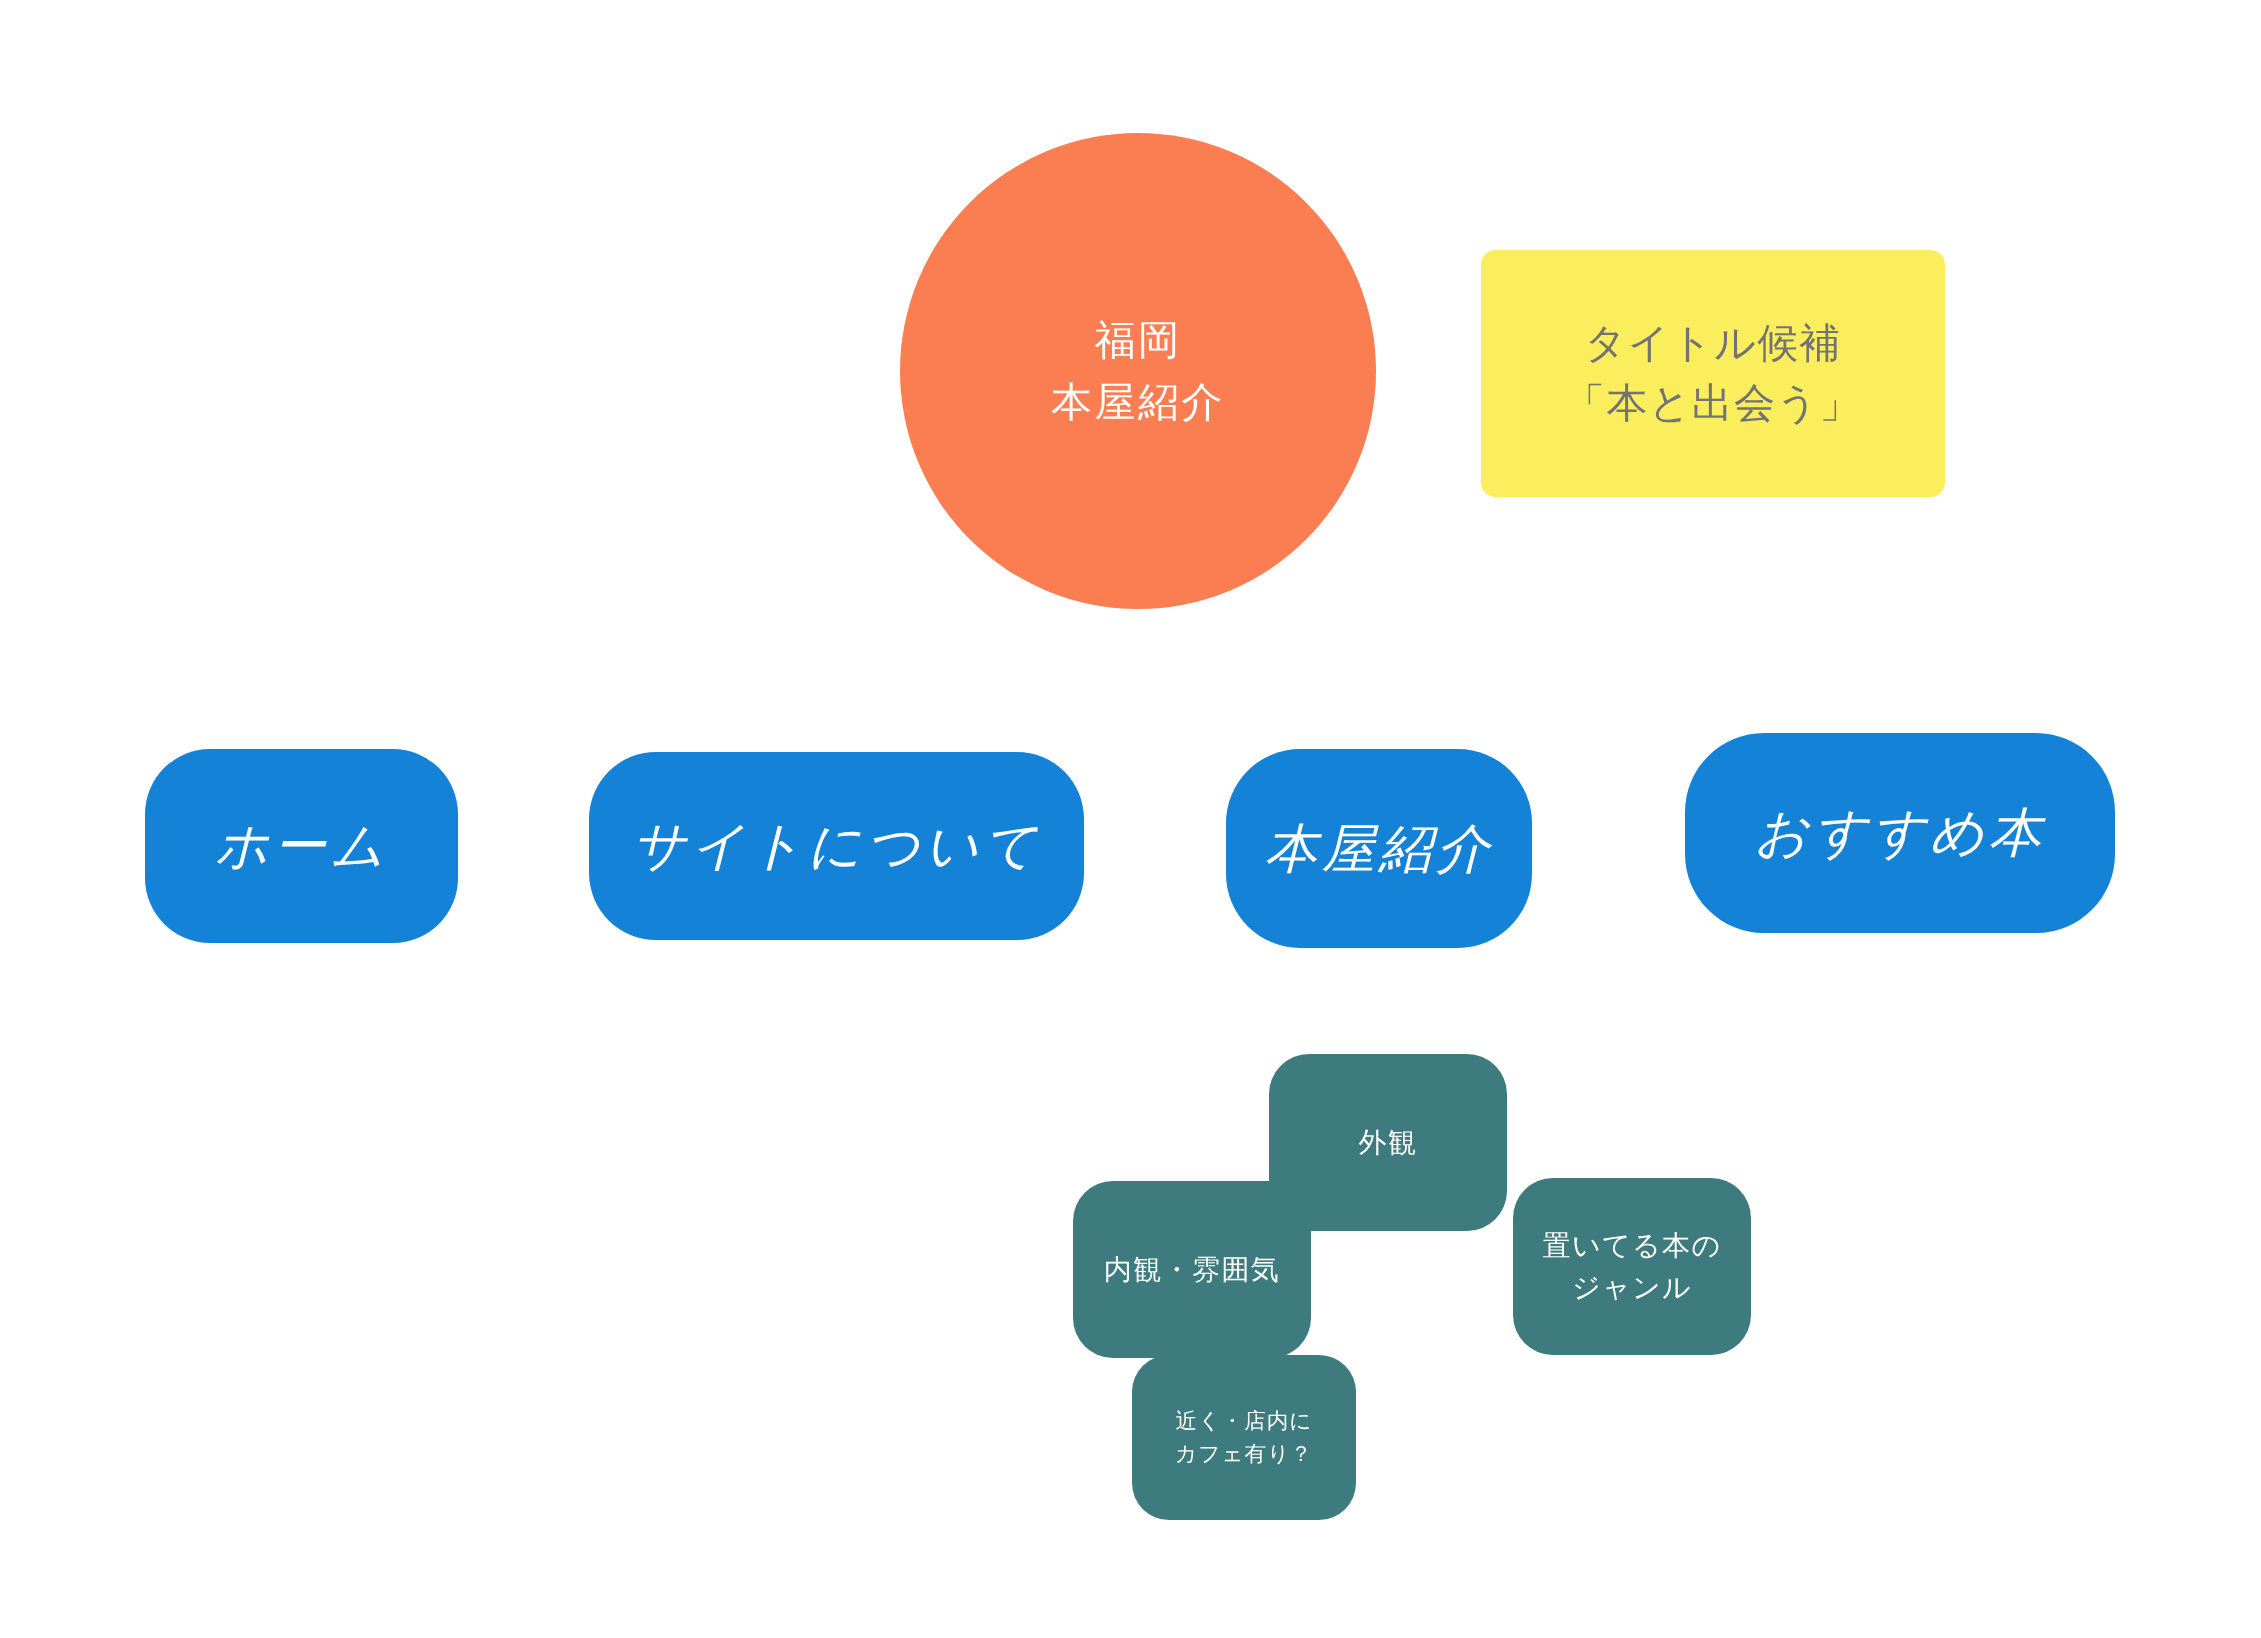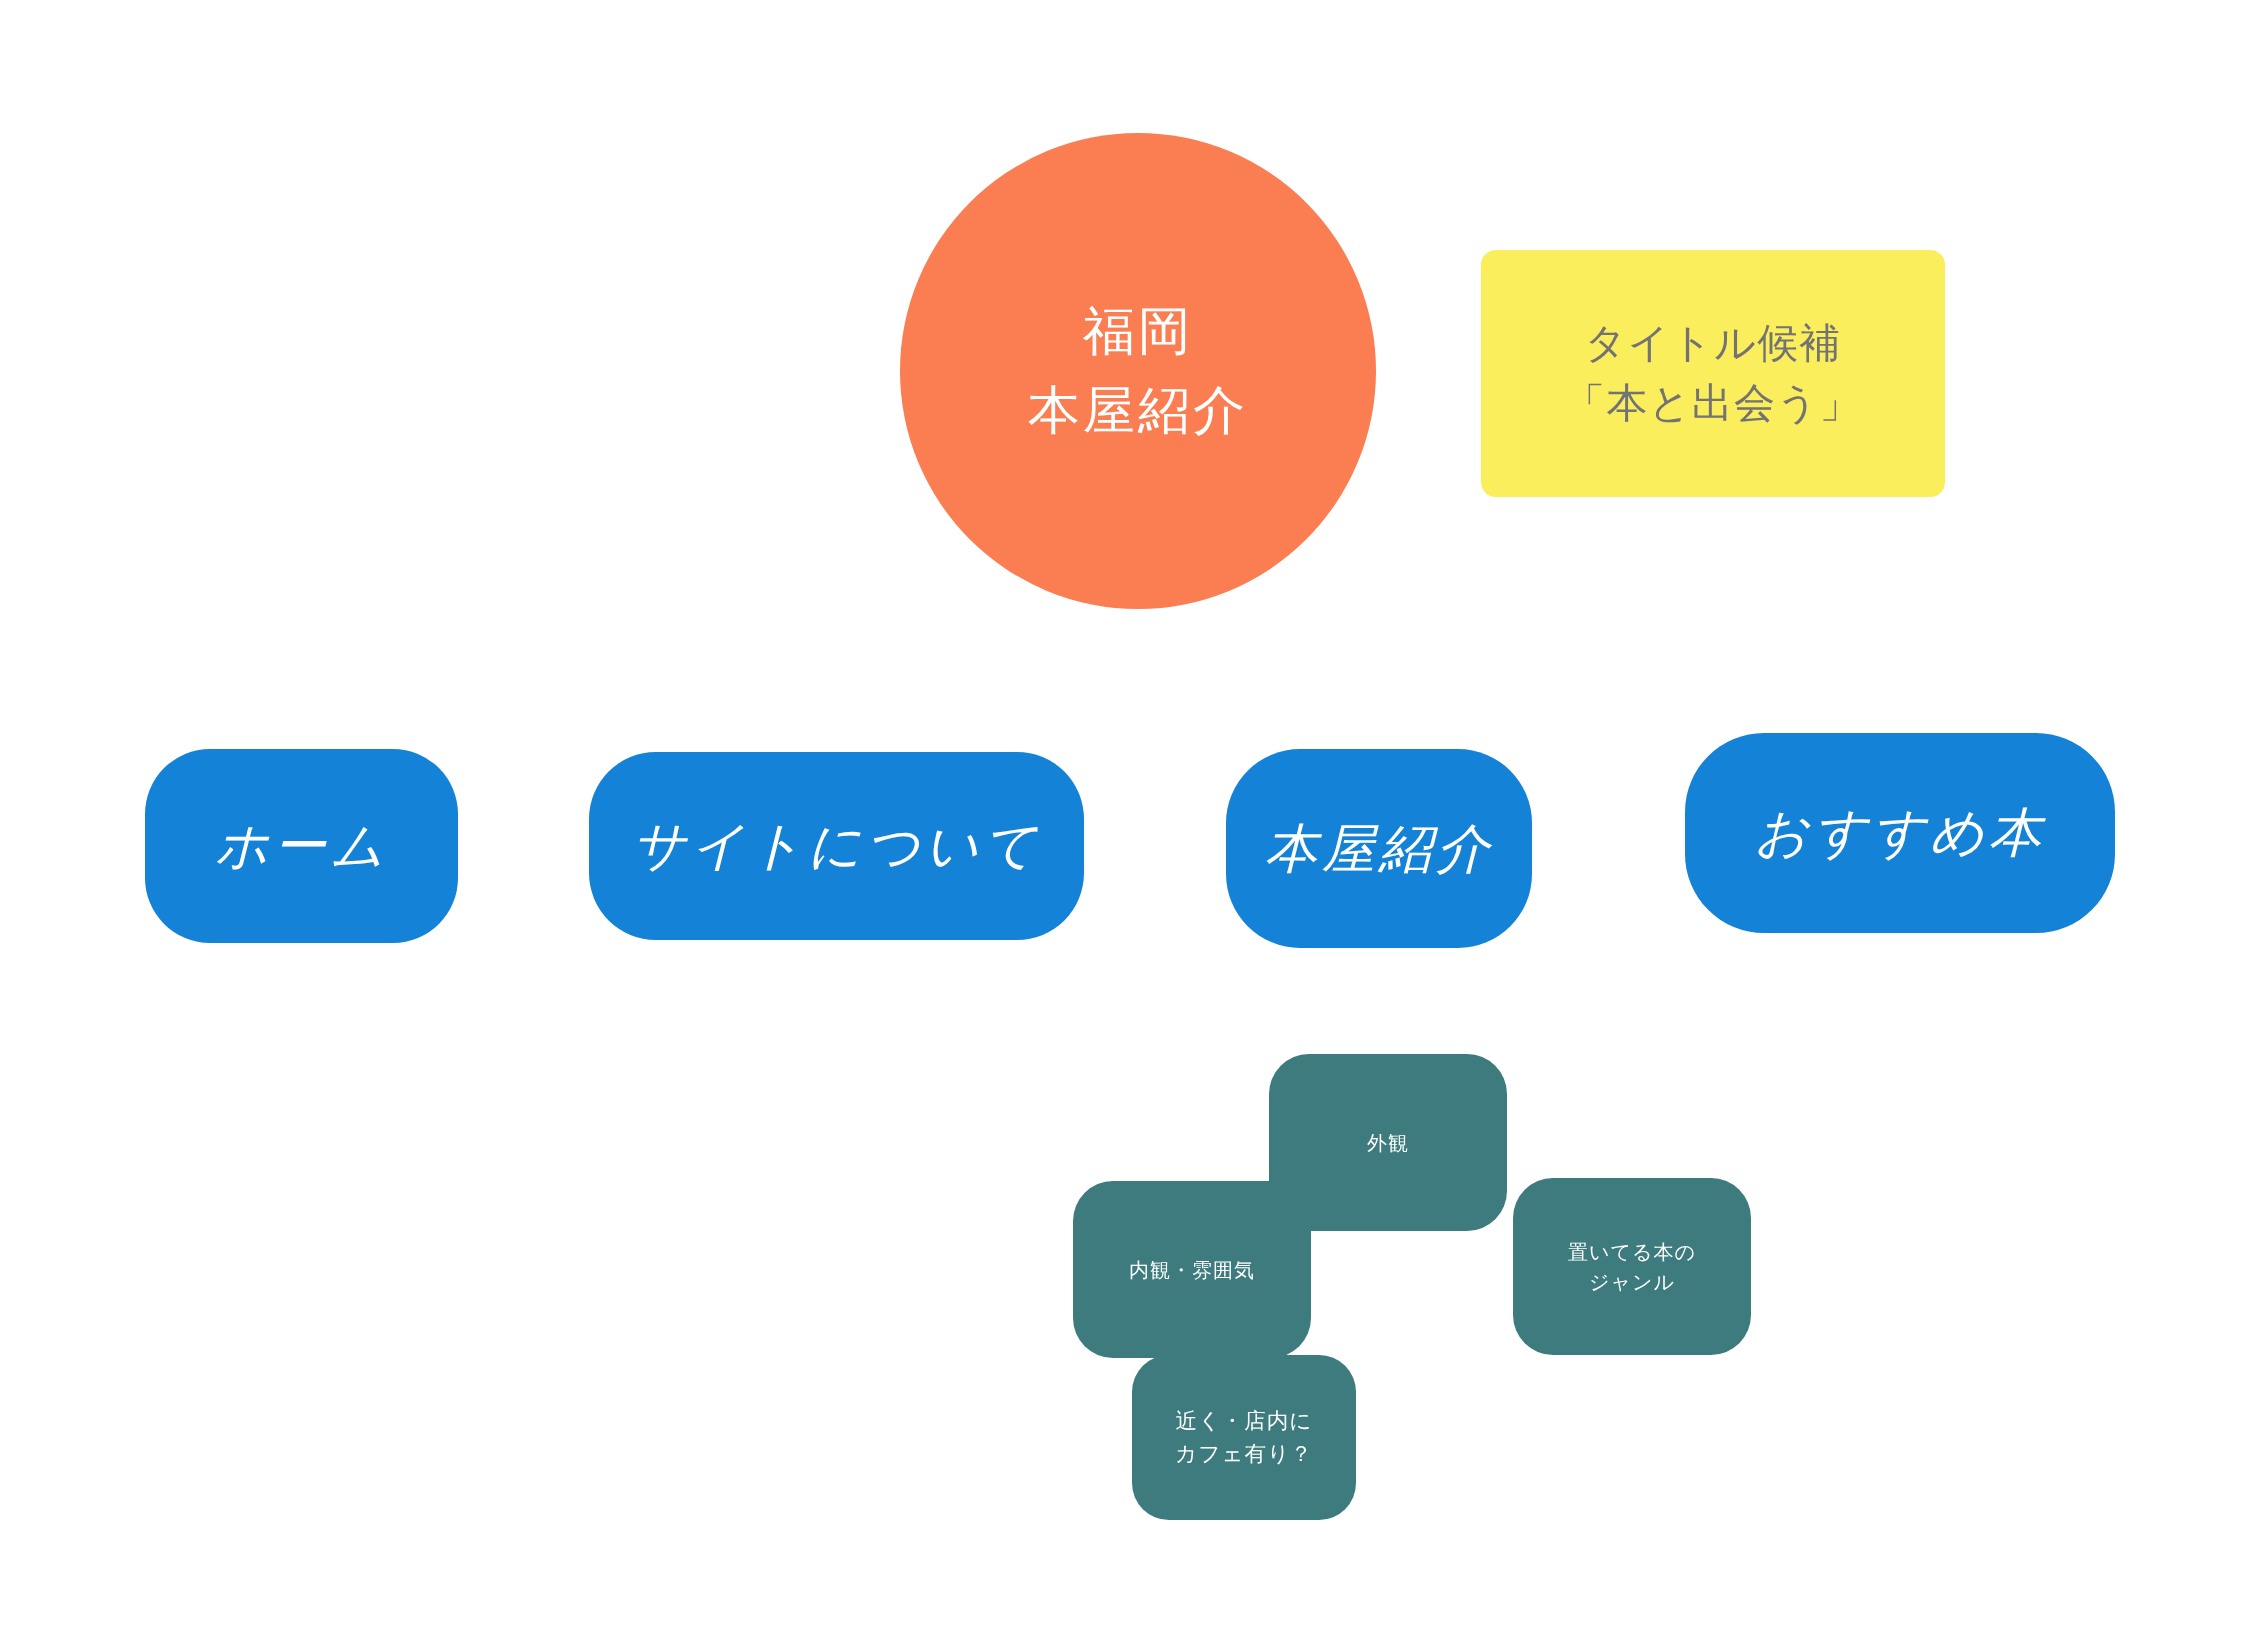--- a/index.html
+++ b/index.html
@@ -29,21 +29,21 @@
     line-height: 1.42;
     white-space: pre-line;
     font-weight: 400;
     letter-spacing: 0.04em;
     user-select: none;
   }
 
   
   .node--root {
     border-radius: 50%;
-    font-size: 52px;
+    font-size: 41px;
     line-height: 1.52;
     letter-spacing: 0.06em;
   }
 
   
   .node--note {
     border-radius: 14.8px;
     font-size: 41px;
     line-height: 1.46;
     letter-spacing: 0.03em;
@@ -51,21 +51,21 @@
 
   
   .node--nav {
     font-size: 53px;
     letter-spacing: 0.08em;
     font-style: italic;
   }
 
   
   .node--leaf {
-    font-size: 20px;
+    font-size: 28px;
     line-height: 1.5;
     letter-spacing: 0.05em;
   }
   .node--leaf.small {
     font-size: 21.6px;
   }
 </style>
 </head>
 <body>
 

